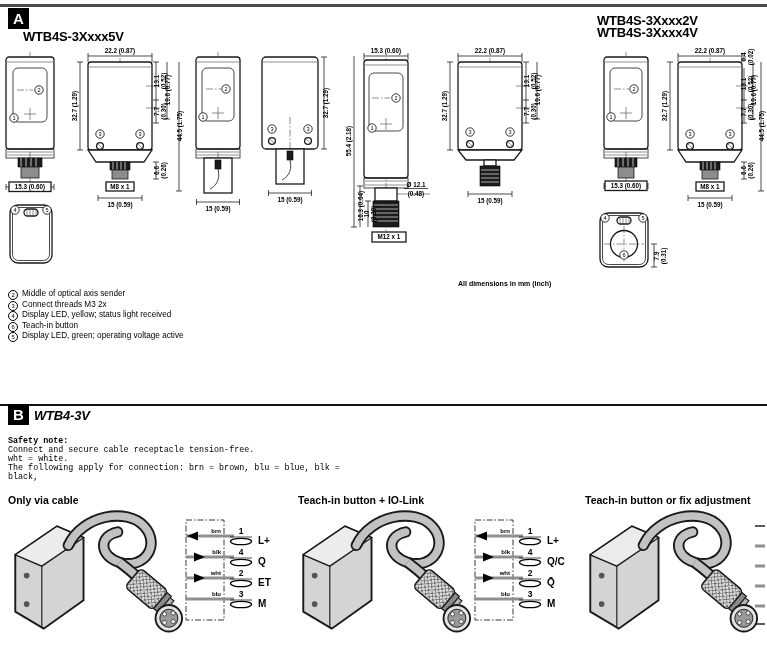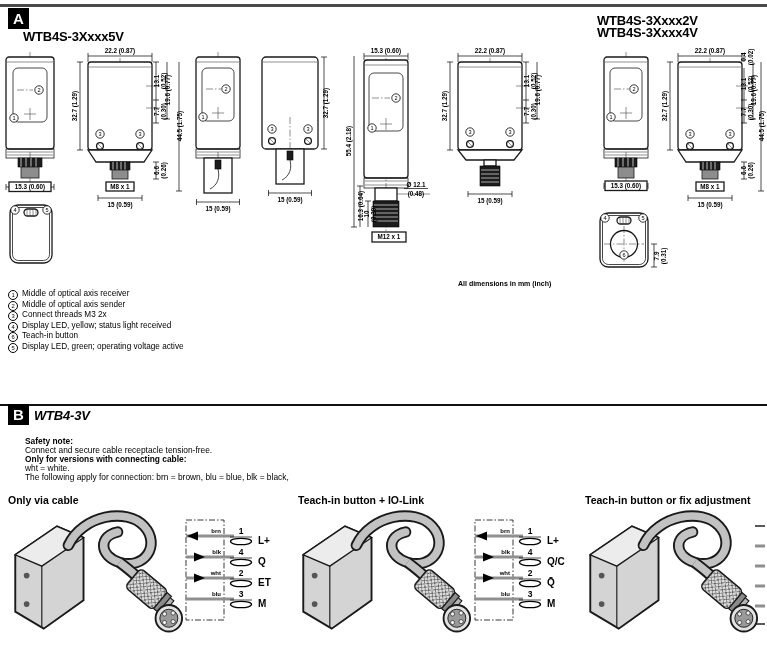--- a/index.html
+++ b/index.html
@@ -439,24 +439,20 @@
         <text class="dim" y="-1">7.9</text>
         <text class="dim" y="6">(0.31)</text>
       </g>
     </g>
   </svg>
 
   <div class="abs note-dims" style="left:458px;top:280px;">All dimensions in mm (inch)</div>
 
   <div class="abs legend" style="left:8px;top:290px;width:300px;">
     <div class="legend-row">
-      <span class="cnum">1</span>
-      <span>Middle of optical axis receiver</span>
-      </div>
-    <div class="legend-row">
       <span class="cnum">2</span>
       <span>Middle of optical axis sender</span>
       </div>
     <div class="legend-row">
       <span class="cnum">3</span>
       <span>Connect threads M3 2x</span>
       </div>
     <div class="legend-row">
       <span class="cnum">4</span>
       <span>Display LED, yellow; status light received</span>
@@ -468,24 +464,23 @@
     <div class="legend-row">
       <span class="cnum">5</span>
       <span>Display LED, green; operating voltage active</span>
       </div>
   </div>
 
   <div class="abs rule-b"></div>
   <div class="abs badge" style="left:8px;top:404px;">B</div>
   <div class="abs h1" style="left:34px;top:408px;font-style:italic;">WTB4-3V</div>
 
-  <div class="abs btxt" style="left:25px;top:437px;width:360px;">
+  <div class="abs btxt" style="left:8px;top:437px;width:360px;font-family:Liberation Mono, monospace;">
     <div class="bold">Safety note:</div>
     <div>Connect and secure cable receptacle tension-free.</div>
-    <div class="bold">Only for versions with connecting cable:</div>
     <div>wht = white.</div>
     <div>The following apply for connection: brn = brown, blu = blue, blk = black,</div>
   </div>
 
   <div class="abs dtitle" style="left:8px;top:494px;">Only via cable</div>
   <div class="abs dtitle" style="left:298px;top:494px;">Teach-in button + IO-Link</div>
   <div class="abs dtitle" style="left:585px;top:494px;">Teach-in button or fix adjustment</div>
 
   <svg width="0" height="0" style="position:absolute;">
     <defs>

